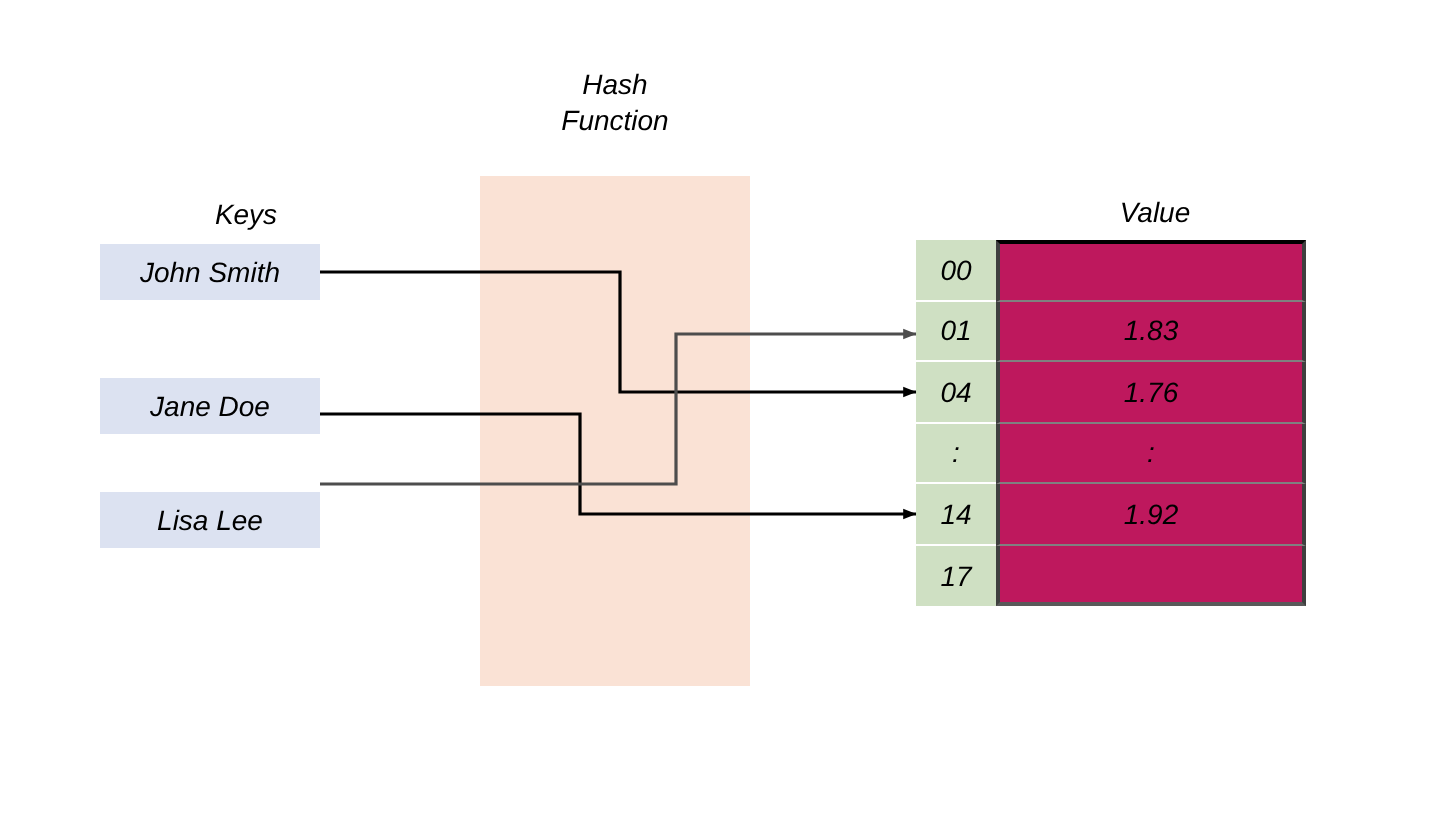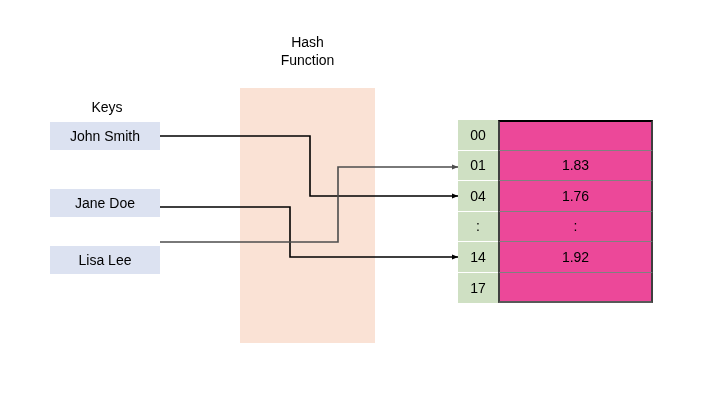--- a/index.html
+++ b/index.html
@@ -9,20 +9,21 @@
   }
   body {
     font-family: "Liberation Sans", sans-serif;
   }
   #canvas {
     position: relative;
     width: 728px;
     height: 409px;
     background: #ffffff;
     overflow: hidden;
+    font-style: italic;
   }
   .lbl {
     position: absolute;
     color: #000000;
     font-size: 14px;
     line-height: 18px;
     text-align: center;
     white-space: pre;
   }
 
@@ -37,21 +38,21 @@
   }
   #hash-title {
     left: 240px;
     top: 33px;
     width: 135px;
     font-size: 14px;
   }
 
   
   #keys-title {
-    left: 52px;
+    left: 68px;
     top: 98px;
     width: 110px;
     font-size: 14px;
   }
   .key-box {
     position: absolute;
     left: 50px;
     width: 110px;
     height: 28px;
     background: #dce2f1;
@@ -89,21 +90,21 @@
     color: #000000;
     font-size: 14px;
     display: flex;
     align-items: center;
     justify-content: center;
     box-sizing: border-box;
     border-bottom: 1px solid #ffffff;
   }
   .idx-cell.last { border-bottom: none; }
   .val-cell {
-    background: #ec4899;
+    background: #be185d;
     color: #000000;
     font-size: 14px;
     display: flex;
     align-items: center;
     justify-content: center;
     box-sizing: border-box;
     border-left: 2px solid #3f3f3f;
     border-right: 2px solid #3f3f3f;
     border-bottom: 1px solid #808080;
     border-top: none;
@@ -129,20 +130,21 @@
   <div id="hash-block"></div>
   <div class="lbl" id="hash-title">Hash
 Function</div>
 
   <div class="lbl" id="keys-title">Keys</div>
 
   <div class="key-box" id="key-0">John Smith</div>
   <div class="key-box" id="key-1">Jane Doe</div>
   <div class="key-box" id="key-2">Lisa Lee</div>
 
+  <div class="lbl" id="value-title">Value</div>
 
   <div id="hash-table">
     <div class="idx-cell">00</div>
     <div class="val-cell first"></div>
 
     <div class="idx-cell">01</div>
     <div class="val-cell">1.83</div>
 
     <div class="idx-cell">04</div>
     <div class="val-cell">1.76</div>

